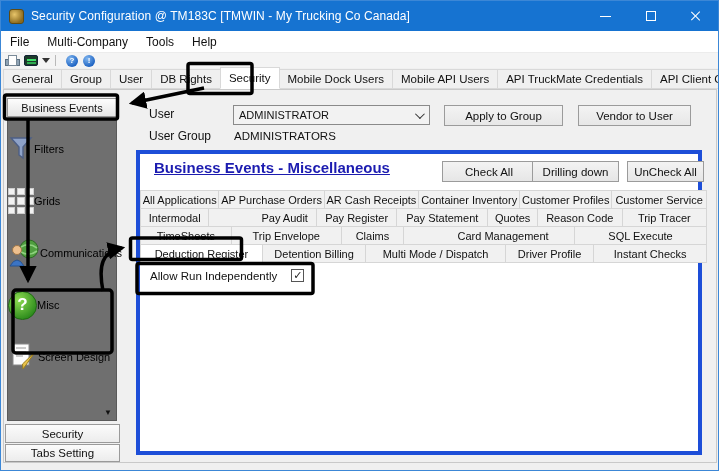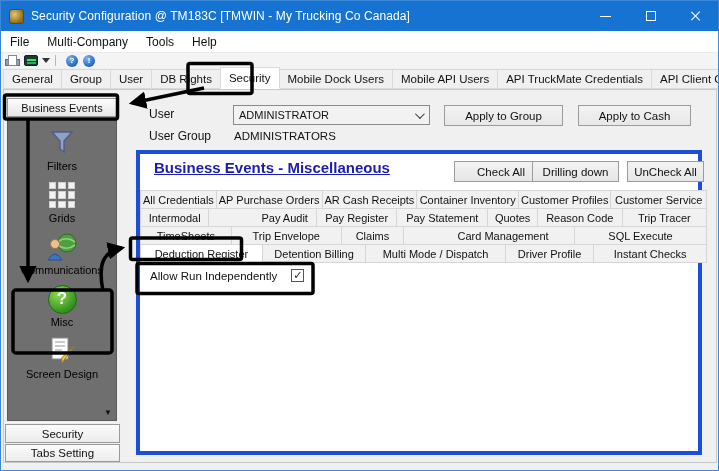--- a/index.html
+++ b/index.html
@@ -37,21 +37,21 @@
   .tab { height:20px; line-height:19px; font-size:11.5px; color:#111; padding:0 8px; background:#f0f0f0; border:1px solid #d9d9d9; margin-right:-1px; white-space:nowrap; }
   .tab.selected { background:#fff; border-bottom-color:#fff; height:22px; line-height:21px; position:relative; z-index:2; }
 
   
   .tabpage { position:absolute; left:2px; top:88px; width:714px; height:374px; background:#f0f0f0; border:1px solid #c9c9c9; }
   .bottom-strip { position:absolute; left:0; top:462px; width:100%; height:9px; background:#f0f0f0; }
 
   
   .be-btn { position:absolute; left:6px; top:97px; width:110px; height:19px; background:linear-gradient(#fdfdfd,#e6e6e6); border:1px solid #979797; font-size:11px; color:#111; display:flex; align-items:center; justify-content:center; z-index:3; }
   .cat-panel { position:absolute; left:6px; top:118px; width:110px; height:302px; background:#6f6f6f; border:1px solid #5a5a5a; z-index:2; }
-  .cat-item { margin-top:6px; height:46px; display:flex; flex-direction:column; align-items:center; }
+  .cat-item { margin-top:6px; height:46px; display:flex; flex-direction:row; align-items:center; }
   .cat-item .ic { height:34px; display:flex; align-items:center; justify-content:center; }
   .cat-item .lbl { font-size:11px; color:#000; line-height:12px; }
   .grid-ic { width:26px; height:26px; display:grid; grid-template-columns:repeat(3,1fr); gap:2px; }
   .grid-ic span { background:#f2f2f2; border:1px solid #cfcfcf; }
   .misc-ic { width:29px; height:29px; border-radius:50%; background:radial-gradient(circle at 35% 30%, #8edc52, #2f8d1d 75%); border:1px solid #1f6a12; color:#fff; font-size:17px; font-weight:bold; display:flex; align-items:center; justify-content:center; }
   .scroll-down { position:absolute; right:4px; bottom:3px; font-size:8px; color:#111; line-height:8px; }
   .side-btn { position:absolute; left:4px; width:115px; height:19px; background:linear-gradient(#fbfbfb,#ececec); border:1px solid #9a9a9a; font-size:11.5px; color:#111; display:flex; align-items:center; justify-content:center; z-index:3; }
 
   
   .flabel { position:absolute; font-size:12px; color:#111; }
@@ -183,33 +183,33 @@
   </div>
   <div class="side-btn" style="top:423px;">Security</div>
   <div class="side-btn" style="top:443px; height:18px;">Tabs Setting</div>
 
   <span class="flabel" style="left:148px; top:106px;">User</span>
   <div class="combo">
     <span>ADMINISTRATOR</span>
     <span class="chev"></span>
   </div>
   <div class="btn" style="left:443px; top:104px; width:119px; height:21px;">Apply to Group</div>
-  <div class="btn" style="left:577px; top:104px; width:113px; height:21px;">Apply to Cash</div>
+  <div class="btn" style="left:577px; top:104px; width:113px; height:21px;">Vendor to User</div>
   <span class="flabel" style="left:148px; top:128px;">User Group</span>
   <span class="value-text" style="left:233px; top:129px;">ADMINISTRATORS</span>
 
   <div class="panel">
     <span class="heading">Business Events - Miscellaneous</span>
-    <div class="pbtn" style="left:314px; width:94px;">Check All</div>
+    <div class="pbtn" style="left:302px; width:94px;">Check All</div>
     <div class="pbtn" style="left:392px; width:87px;">Drilling down</div>
     <div class="pbtn" style="left:487px; width:77px;">UnCheck All</div>
 
     <div class="cat-tabs">
       <div class="crow">
-        <span class="ctab" style="flex-grow:78;">All Credentials</span>
+        <span class="ctab" style="flex-grow:78;">All Applications</span>
         <span class="ctab" style="flex-grow:84;">AP Purchase Orders</span>
         <span class="ctab" style="flex-grow:81;">AR Cash Receipts</span>
         <span class="ctab" style="flex-grow:94;">Container Inventory</span>
         <span class="ctab" style="flex-grow:84;">Customer Profiles</span>
         <span class="ctab" style="flex-grow:145;">Customer Service</span>
       </div>
       <div class="crow">
         <span class="ctab" style="flex-grow:69;">Intermodal</span>
         <span class="ctab" style="flex-grow:73;padding-left:44px;">Pay Audit</span>
         <span class="ctab" style="flex-grow:73;">Pay Register</span>

